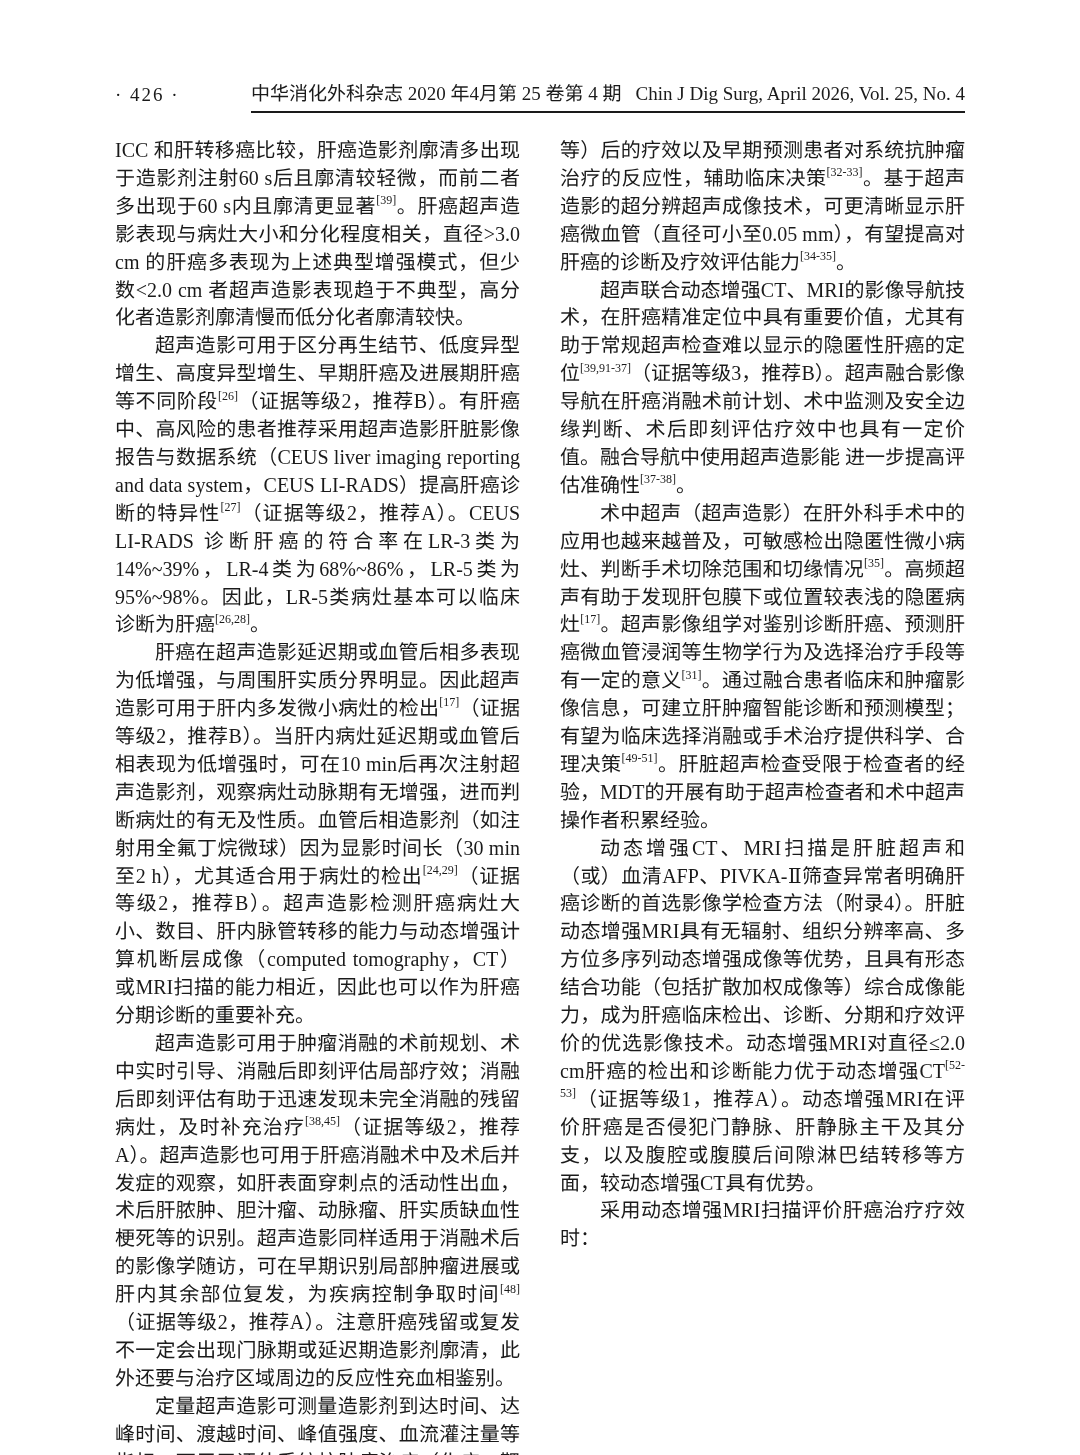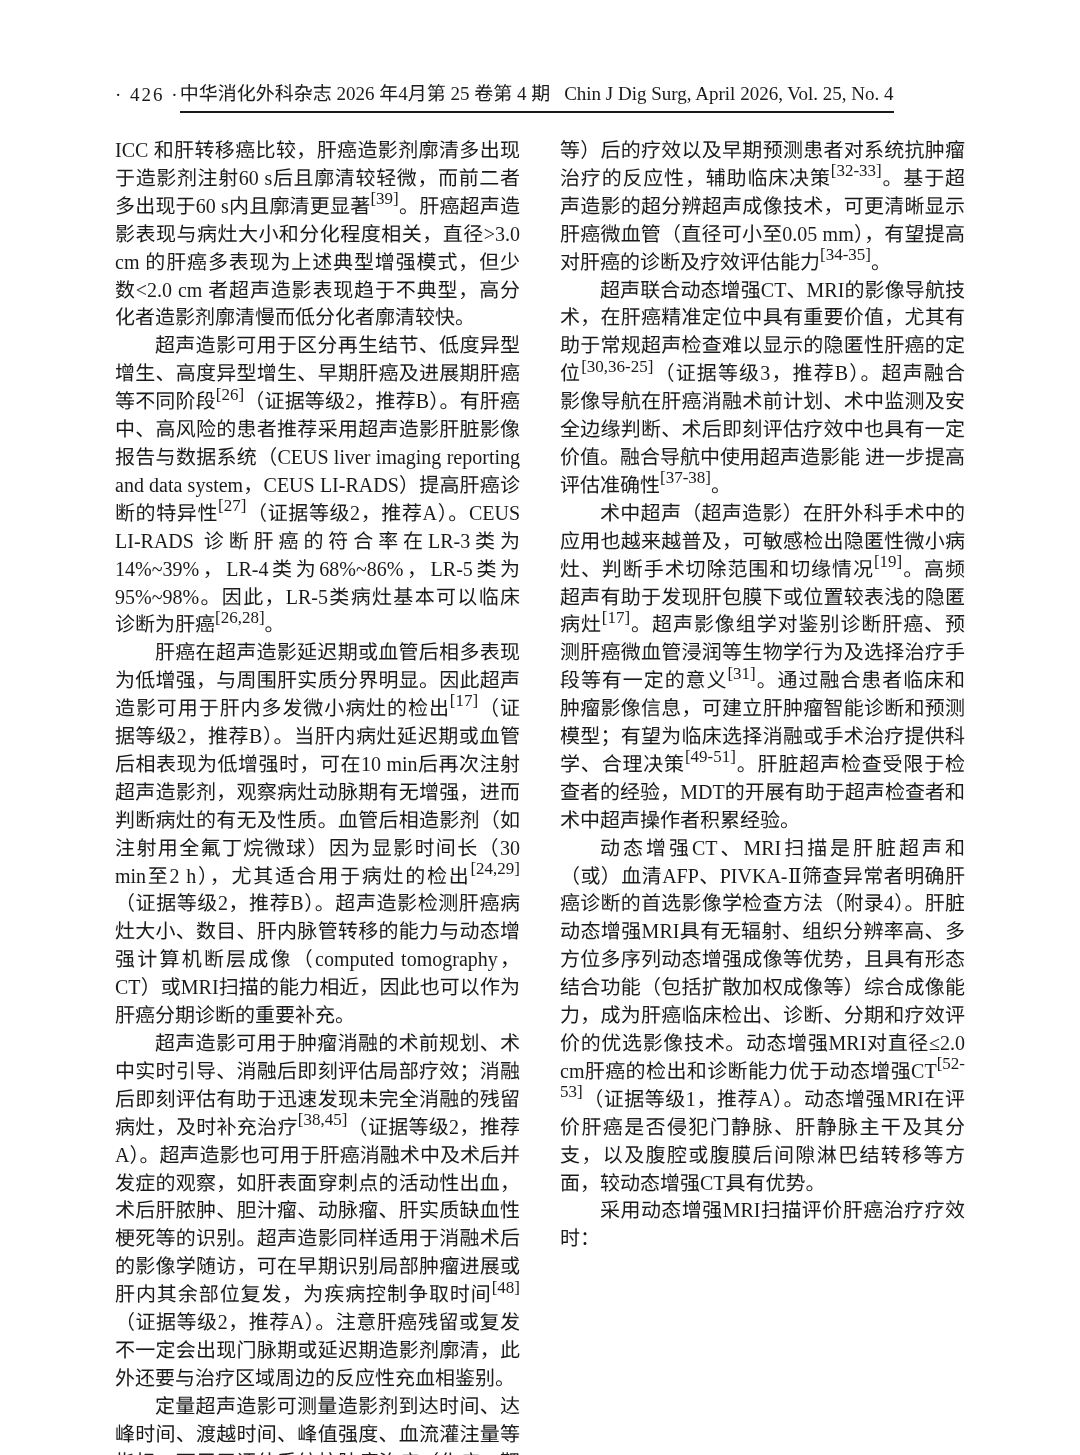--- a/index.html
+++ b/index.html
@@ -13,20 +13,21 @@
     background: #ffffff;
     color: #1a1a1a;
     overflow: hidden;
   }
   .header {
     position: absolute;
     top: 83px;
     left: 115px;
     width: 850px;
     display: flex;
+    justify-content: space-between;
     align-items: flex-end;
     font-size: 19px;
     line-height: 22px;
   }
   .page-num { letter-spacing: 2px; padding-bottom: 7px; }
   .journal {
     display: inline-block;
     border-bottom: 2px solid #1a1a1a;
     padding-bottom: 6px;
     white-space: nowrap;
@@ -43,47 +44,47 @@
   .column {
     width: 405px;
     font-size: 20px;
     line-height: 27.9px;
     text-align: justify;
     text-justify: inter-ideograph;
   }
   .para { margin: 0; }
   .para.indent { text-indent: 2em; }
   sup.ref {
-    font-size: 17px;
+    font-size: 12px;
     line-height: 0;
     position: relative;
     top: -1px;
     vertical-align: super;
     letter-spacing: 0;
     font-family: Liberation Serif, serif;
   }
 </style>
 </head>
 <body>
 
 <div class="page">
   <div class="header">
     <span class="page-num">· 426 ·</span>
-    <span class="journal"><span class="journal-cn">中华消化外科杂志 2026 年4月第 25 卷第 4 期</span><span class="journal-en">Chin J Dig Surg, April 2026, Vol. 25, No. 4</span></span>
+    <span class="journal"><span class="journal-cn">中华消化外科杂志 2020 年4月第 25 卷第 4 期</span><span class="journal-en">Chin J Dig Surg, April 2026, Vol. 25, No. 4</span></span>
   </div>
 
   <div class="columns">
     <div class="column">
         <p class="para">ICC 和肝转移癌比较，肝癌造影剂廓清多出现于造影剂注射60 s后且廓清较轻微，而前二者多出现于60 s内且廓清更显著<sup class="ref">[39]</sup>。肝癌超声造影表现与病灶大小和分化程度相关，直径&gt;3.0 cm 的肝癌多表现为上述典型增强模式，但少数&lt;2.0 cm 者超声造影表现趋于不典型，高分化者造影剂廓清慢而低分化者廓清较快。</p>
         <p class="para indent">超声造影可用于区分再生结节、低度异型增生、高度异型增生、早期肝癌及进展期肝癌等不同阶段<sup class="ref">[26]</sup>（证据等级2，推荐B）。有肝癌中、高风险的患者推荐采用超声造影肝脏影像报告与数据系统（CEUS liver imaging reporting and data system，CEUS LI-RADS）提高肝癌诊断的特异性<sup class="ref">[27]</sup>（证据等级2，推荐A）。CEUS LI-RADS 诊断肝癌的符合率在LR-3类为14%~39%，LR-4类为68%~86%，LR-5类为95%~98%。因此，LR-5类病灶基本可以临床诊断为肝癌<sup class="ref">[26,28]</sup>。</p>
         <p class="para indent">肝癌在超声造影延迟期或血管后相多表现为低增强，与周围肝实质分界明显。因此超声造影可用于肝内多发微小病灶的检出<sup class="ref">[17]</sup>（证据等级2，推荐B）。当肝内病灶延迟期或血管后相表现为低增强时，可在10 min后再次注射超声造影剂，观察病灶动脉期有无增强，进而判断病灶的有无及性质。血管后相造影剂（如注射用全氟丁烷微球）因为显影时间长（30 min至2 h），尤其适合用于病灶的检出<sup class="ref">[24,29]</sup>（证据等级2，推荐B）。超声造影检测肝癌病灶大小、数目、肝内脉管转移的能力与动态增强计算机断层成像（computed tomography，CT）或MRI扫描的能力相近，因此也可以作为肝癌分期诊断的重要补充。</p>
         <p class="para indent">超声造影可用于肿瘤消融的术前规划、术中实时引导、消融后即刻评估局部疗效；消融后即刻评估有助于迅速发现未完全消融的残留病灶，及时补充治疗<sup class="ref">[38,45]</sup>（证据等级2，推荐A）。超声造影也可用于肝癌消融术中及术后并发症的观察，如肝表面穿刺点的活动性出血，术后肝脓肿、胆汁瘤、动脉瘤、肝实质缺血性梗死等的识别。超声造影同样适用于消融术后的影像学随访，可在早期识别局部肿瘤进展或肝内其余部位复发，为疾病控制争取时间<sup class="ref">[48]</sup>（证据等级2，推荐A）。注意肝癌残留或复发不一定会出现门脉期或延迟期造影剂廓清，此外还要与治疗区域周边的反应性充血相鉴别。</p>
         <p class="para indent">定量超声造影可测量造影剂到达时间、达峰时间、渡越时间、峰值强度、血流灌注量等指标，可用于评估系统抗肿瘤治疗（化疗、靶向治疗、免疫治疗</p>
       </div>
     <div class="column">
         <p class="para">等）后的疗效以及早期预测患者对系统抗肿瘤治疗的反应性，辅助临床决策<sup class="ref">[32-33]</sup>。基于超声造影的超分辨超声成像技术，可更清晰显示肝癌微血管（直径可小至0.05 mm），有望提高对肝癌的诊断及疗效评估能力<sup class="ref">[34-35]</sup>。</p>
-        <p class="para indent">超声联合动态增强CT、MRI的影像导航技术，在肝癌精准定位中具有重要价值，尤其有助于常规超声检查难以显示的隐匿性肝癌的定位<sup class="ref">[30,36-25]</sup>（证据等级3，推荐B）。超声融合影像导航在肝癌消融术前计划、术中监测及安全边缘判断、术后即刻评估疗效中也具有一定价值。融合导航中使用超声造影能 进一步提高评估准确性<sup class="ref">[37-38]</sup>。</p>
-        <p class="para indent">术中超声（超声造影）在肝外科手术中的应用也越来越普及，可敏感检出隐匿性微小病灶、判断手术切除范围和切缘情况<sup class="ref">[19]</sup>。高频超声有助于发现肝包膜下或位置较表浅的隐匿病灶<sup class="ref">[17]</sup>。超声影像组学对鉴别诊断肝癌、预测肝癌微血管浸润等生物学行为及选择治疗手段等有一定的意义<sup class="ref">[31]</sup>。通过融合患者临床和肿瘤影像信息，可建立肝肿瘤智能诊断和预测模型；有望为临床选择消融或手术治疗提供科学、合理决策<sup class="ref">[49-51]</sup>。肝脏超声检查受限于检查者的经验，MDT的开展有助于超声检查者和术中超声操作者积累经验。</p>
+        <p class="para indent">超声联合动态增强CT、MRI的影像导航技术，在肝癌精准定位中具有重要价值，尤其有助于常规超声检查难以显示的隐匿性肝癌的定位<sup class="ref">[39,91-37]</sup>（证据等级3，推荐B）。超声融合影像导航在肝癌消融术前计划、术中监测及安全边缘判断、术后即刻评估疗效中也具有一定价值。融合导航中使用超声造影能 进一步提高评估准确性<sup class="ref">[37-38]</sup>。</p>
+        <p class="para indent">术中超声（超声造影）在肝外科手术中的应用也越来越普及，可敏感检出隐匿性微小病灶、判断手术切除范围和切缘情况<sup class="ref">[35]</sup>。高频超声有助于发现肝包膜下或位置较表浅的隐匿病灶<sup class="ref">[17]</sup>。超声影像组学对鉴别诊断肝癌、预测肝癌微血管浸润等生物学行为及选择治疗手段等有一定的意义<sup class="ref">[31]</sup>。通过融合患者临床和肿瘤影像信息，可建立肝肿瘤智能诊断和预测模型；有望为临床选择消融或手术治疗提供科学、合理决策<sup class="ref">[49-51]</sup>。肝脏超声检查受限于检查者的经验，MDT的开展有助于超声检查者和术中超声操作者积累经验。</p>
         <p class="para indent">动态增强CT、MRI扫描是肝脏超声和（或）血清AFP、PIVKA-Ⅱ筛查异常者明确肝癌诊断的首选影像学检查方法（附录4）。肝脏动态增强MRI具有无辐射、组织分辨率高、多方位多序列动态增强成像等优势，且具有形态结合功能（包括扩散加权成像等）综合成像能力，成为肝癌临床检出、诊断、分期和疗效评价的优选影像技术。动态增强MRI对直径≤2.0 cm肝癌的检出和诊断能力优于动态增强CT<sup class="ref">[52-53]</sup>（证据等级1，推荐A）。动态增强MRI在评价肝癌是否侵犯门静脉、肝静脉主干及其分支，以及腹腔或腹膜后间隙淋巴结转移等方面，较动态增强CT具有优势。</p>
         <p class="para indent">采用动态增强MRI扫描评价肝癌治疗疗效时：</p>
       </div>
   </div>
 </div>
 
 </body></html>

